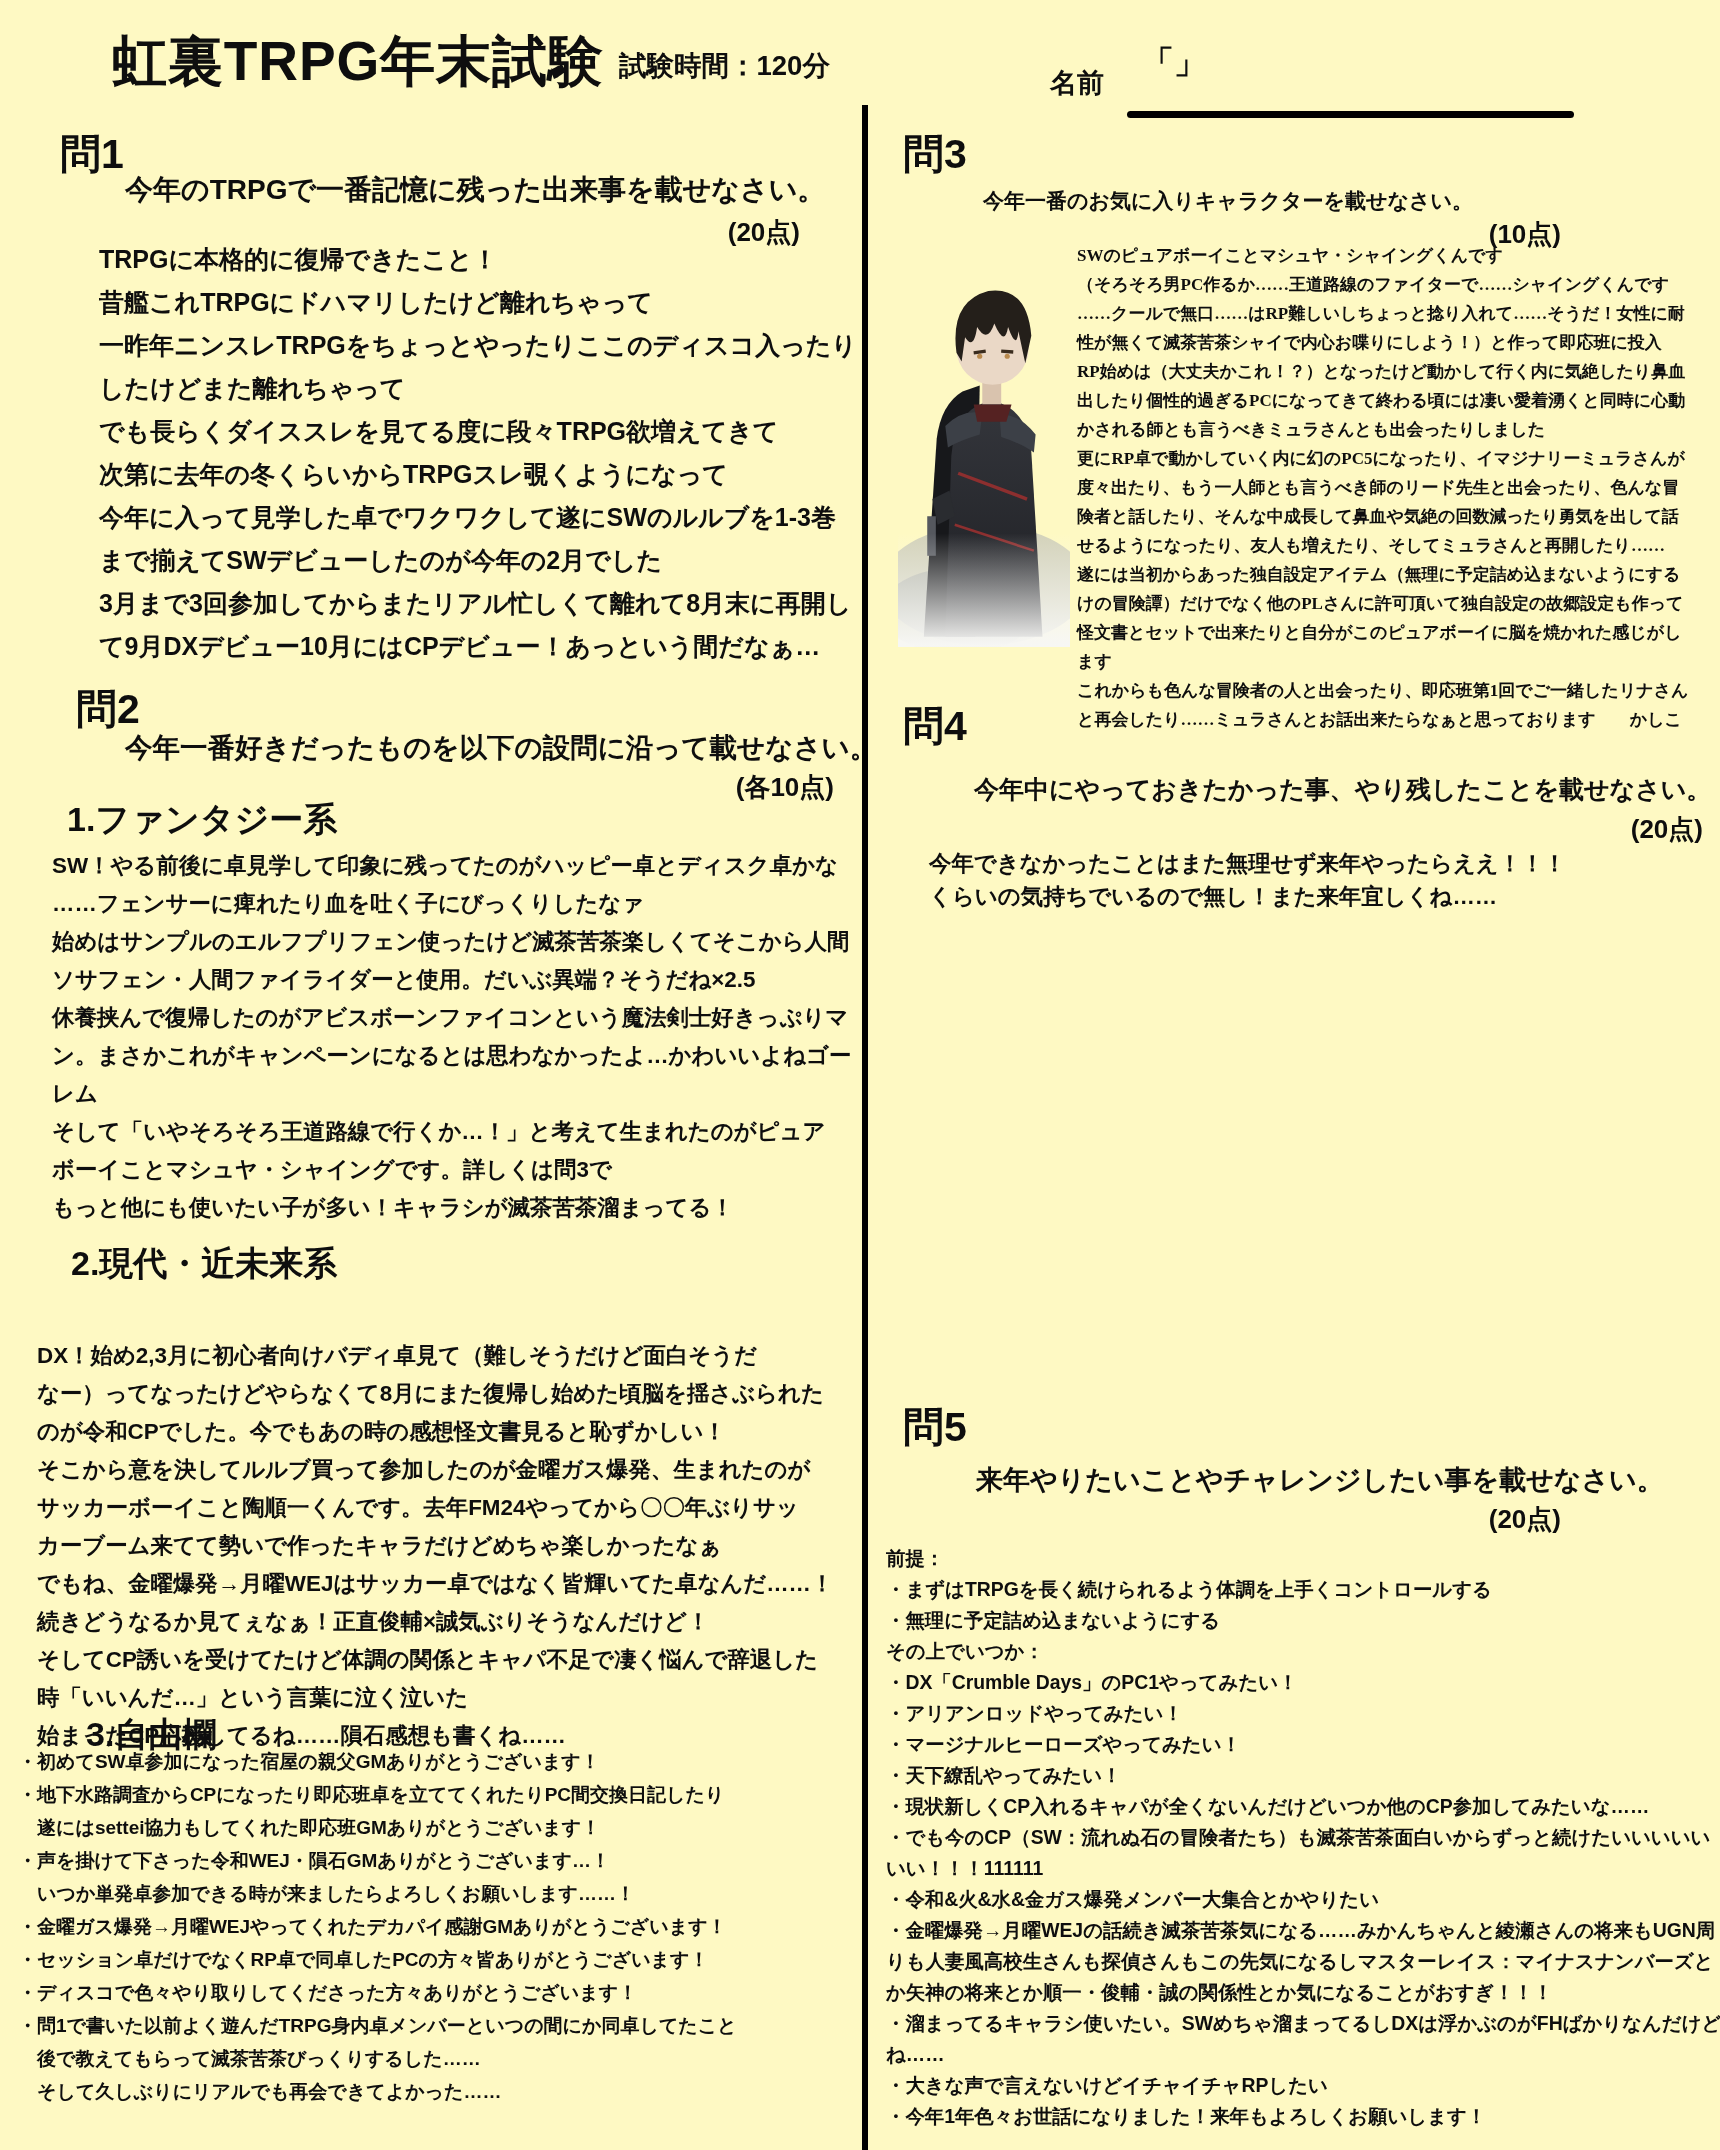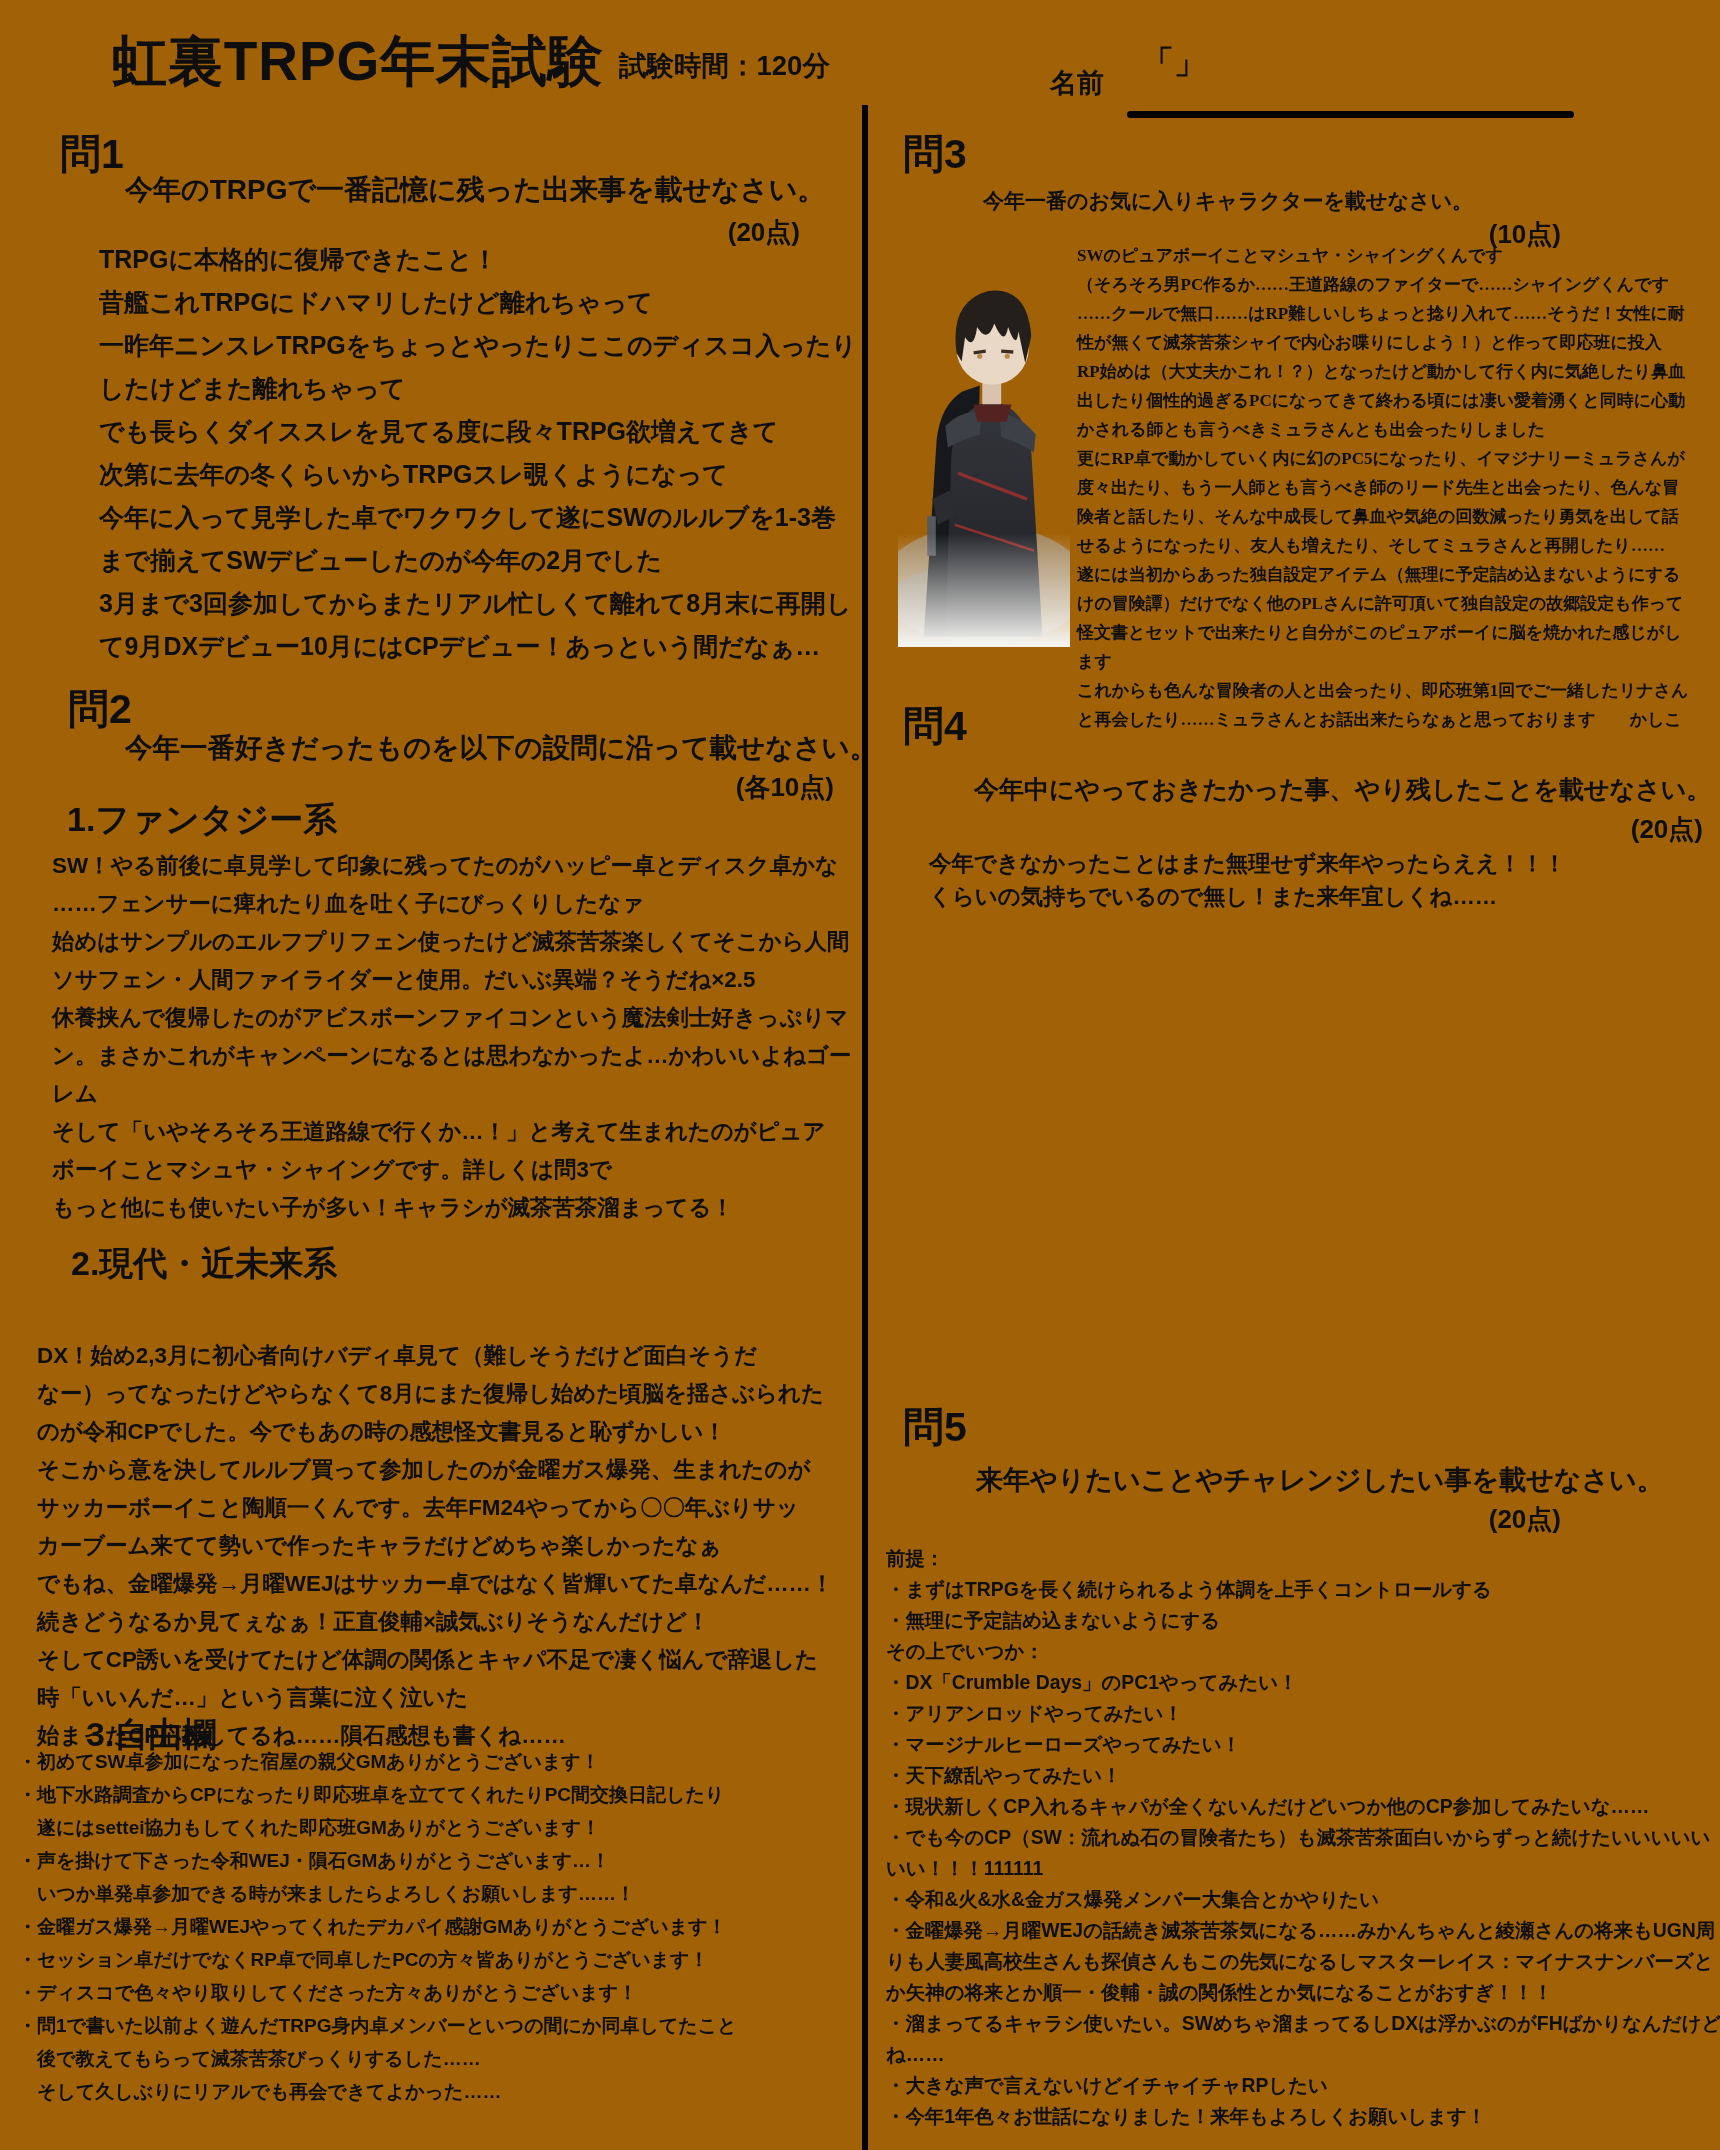--- a/index.html
+++ b/index.html
@@ -1,19 +1,19 @@
 <!DOCTYPE html>
 <html style="font-size:6.9px"><head>
 <meta charset="utf-8">
 <style>
   html,body{margin:0;padding:0;}
   body{width:1721px;height:2151px;overflow:hidden;}
   .page{
     position:relative;width:1721px;height:2151px;
-    background:#a16207;color:#0e0e0e;
+    background:#fef9c3;color:#0e0e0e;
     font-family:"Liberation Sans","DejaVu Sans",sans-serif;
     font-weight:bold;
   }
   .abs{position:absolute;white-space:nowrap;}
   .title{font-size:55px;letter-spacing:0.9px;}
   .exam-time{font-size:27.5px;}
   .q-label{font-size:41px;}
   .q-prompt{font-size:27.5px;}
   .q-points{font-size:26px;text-align:right;}
   .divider{position:absolute;left:862px;top:105px;width:6px;height:2045px;background:#000;}
@@ -53,21 +53,21 @@
       <div>一昨年ニンスレTRPGをちょっとやったりここのディスコ入ったり</div>
       <div>したけどまた離れちゃって</div>
       <div>でも長らくダイススレを見てる度に段々TRPG欲増えてきて</div>
       <div>次第に去年の冬くらいからTRPGスレ覗くようになって</div>
       <div>今年に入って見学した卓でワクワクして遂にSWのルルブを1-3巻</div>
       <div>まで揃えてSWデビューしたのが今年の2月でした</div>
       <div>3月まで3回参加してからまたリアル忙しくて離れて8月末に再開し</div>
       <div>て9月DXデビュー10月にはCPデビュー！あっという間だなぁ…</div>
     </div>
 
-  <div class="abs q-label" style="left:68px;top:682px;">問2</div>
+  <div class="abs q-label" style="left:76px;top:682px;">問2</div>
   <div class="abs q-prompt" style="left:125px;top:730px;">今年一番好きだったものを以下の設問に沿って載せなさい。</div>
   <div class="abs q-points" style="left:0;top:770px;width:834px;">(各10点)</div>
 
   <div class="abs sec-heading" style="left:67px;top:797px;">1.ファンタジー系</div>
   <div class="abs lines s1-lines" style="left:52px;top:847px;">
       <div>SW！やる前後に卓見学して印象に残ってたのがハッピー卓とディスク卓かな</div>
       <div>……フェンサーに痺れたり血を吐く子にびっくりしたなァ</div>
       <div>始めはサンプルのエルフプリフェン使ったけど滅茶苦茶楽しくてそこから人間</div>
       <div>ソサフェン・人間ファイライダーと使用。だいぶ異端？そうだね×2.5</div>
       <div>休養挟んで復帰したのがアビスボーンファイコンという魔法剣士好きっぷりマ</div>

